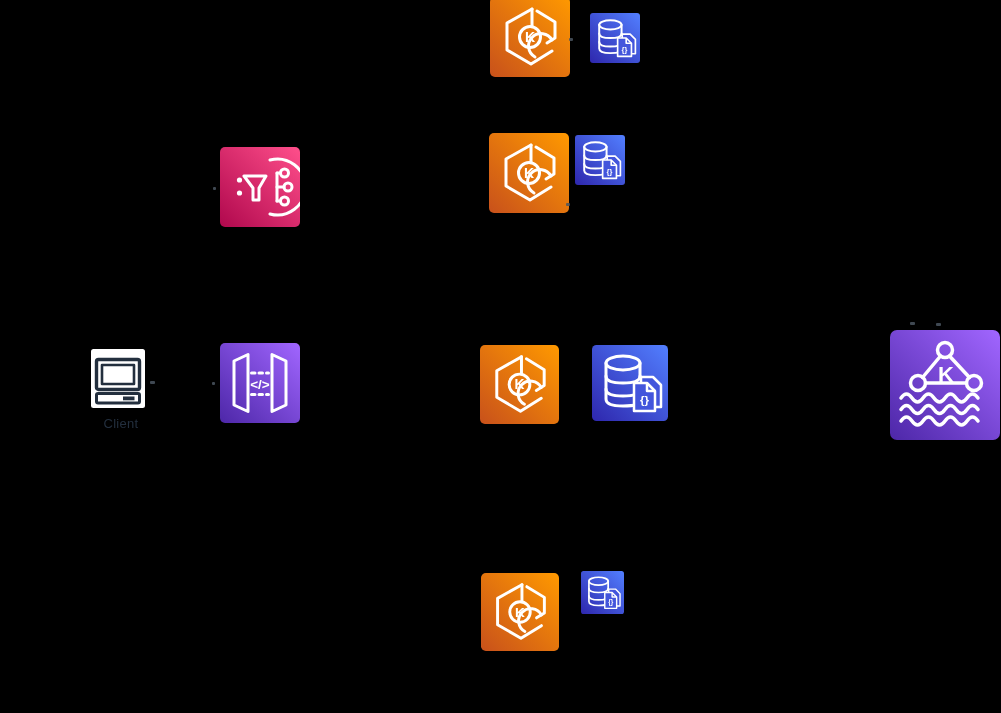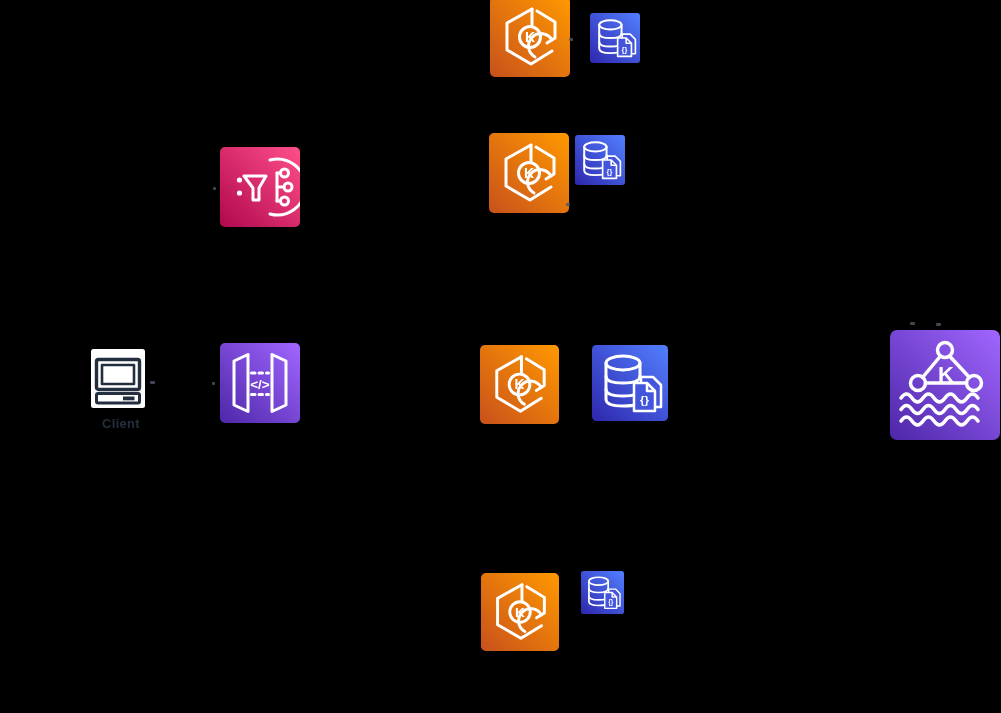--- a/index.html
+++ b/index.html
@@ -5,21 +5,21 @@
   html,body{margin:0;padding:0}
   body{
     width:1001px;height:713px;position:relative;overflow:hidden;
     background:#000000;
     font-family:"Liberation Sans", sans-serif;
   }
   .node{position:absolute;display:block}
   svg text{font-family:"Liberation Sans", sans-serif}
   .client-label{
     position:absolute;left:66px;top:416px;width:110px;
-    text-align:center;font-size:13px;font-weight:bold;color:#232F3E;
+    text-align:center;font-size:13px;font-weight:normal;color:#232F3E;
     letter-spacing:.3px;
   }
   .speck{position:absolute;height:3px;background:#4a5560;opacity:.85;border-radius:1px}
 </style>
 </head>
 <body>
 
 <svg width="0" height="0" style="position:absolute" aria-hidden="true">
   <defs>
     <linearGradient id="gEks" x1="0" y1="1" x2="1" y2="0">

